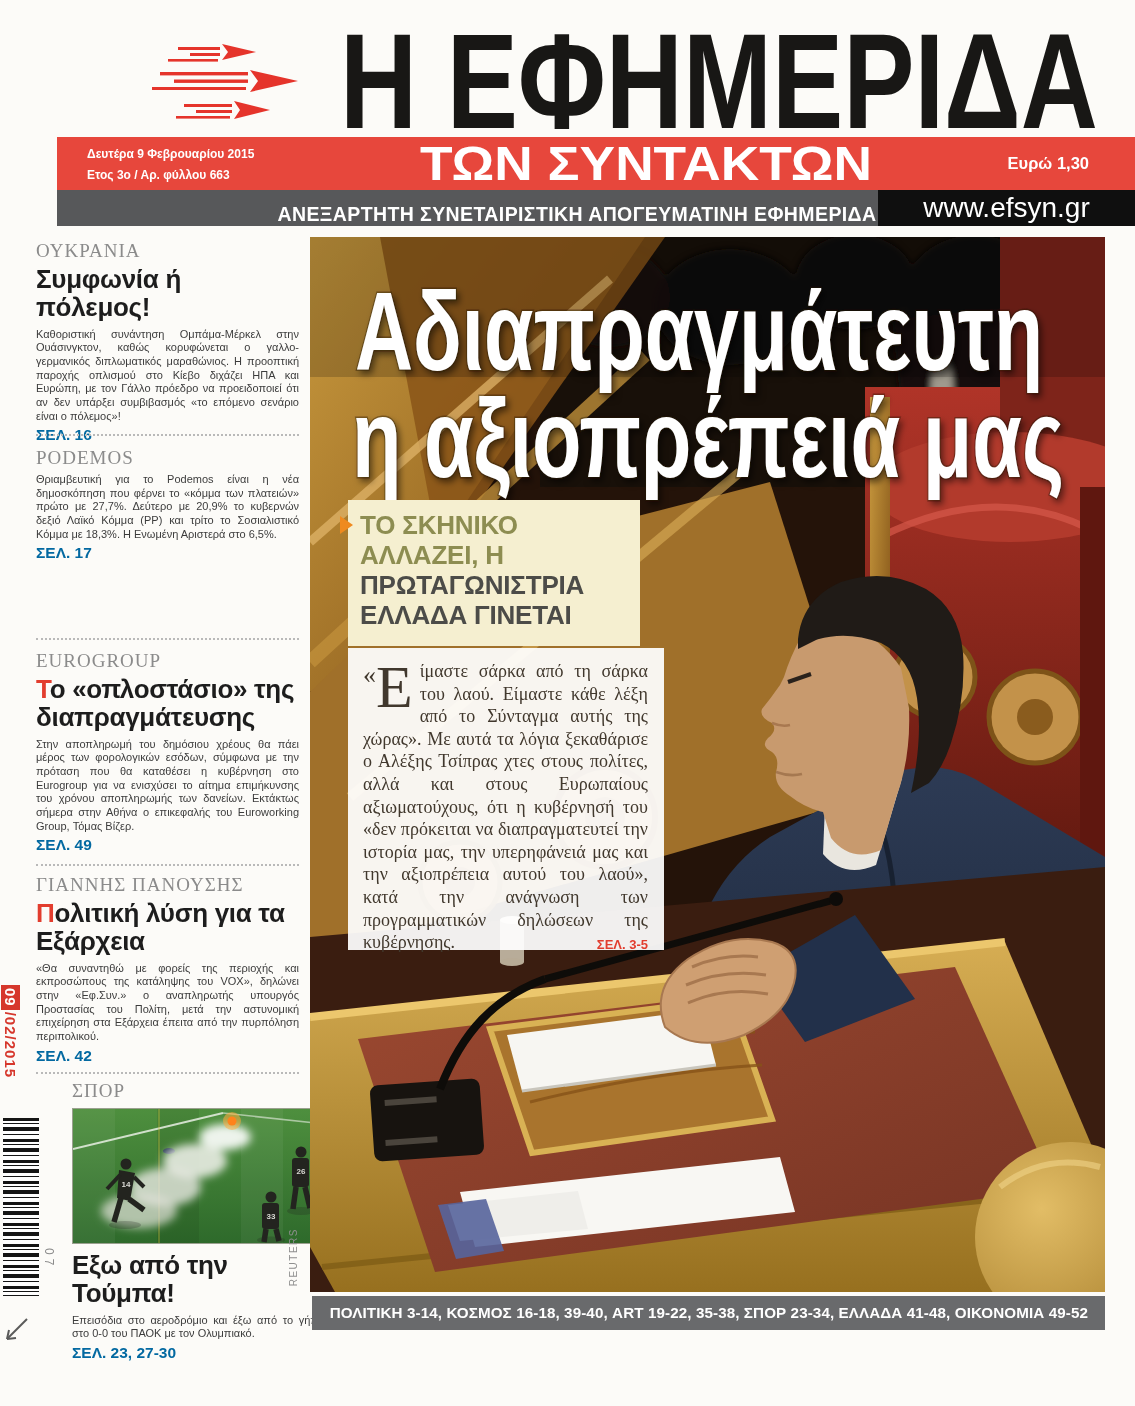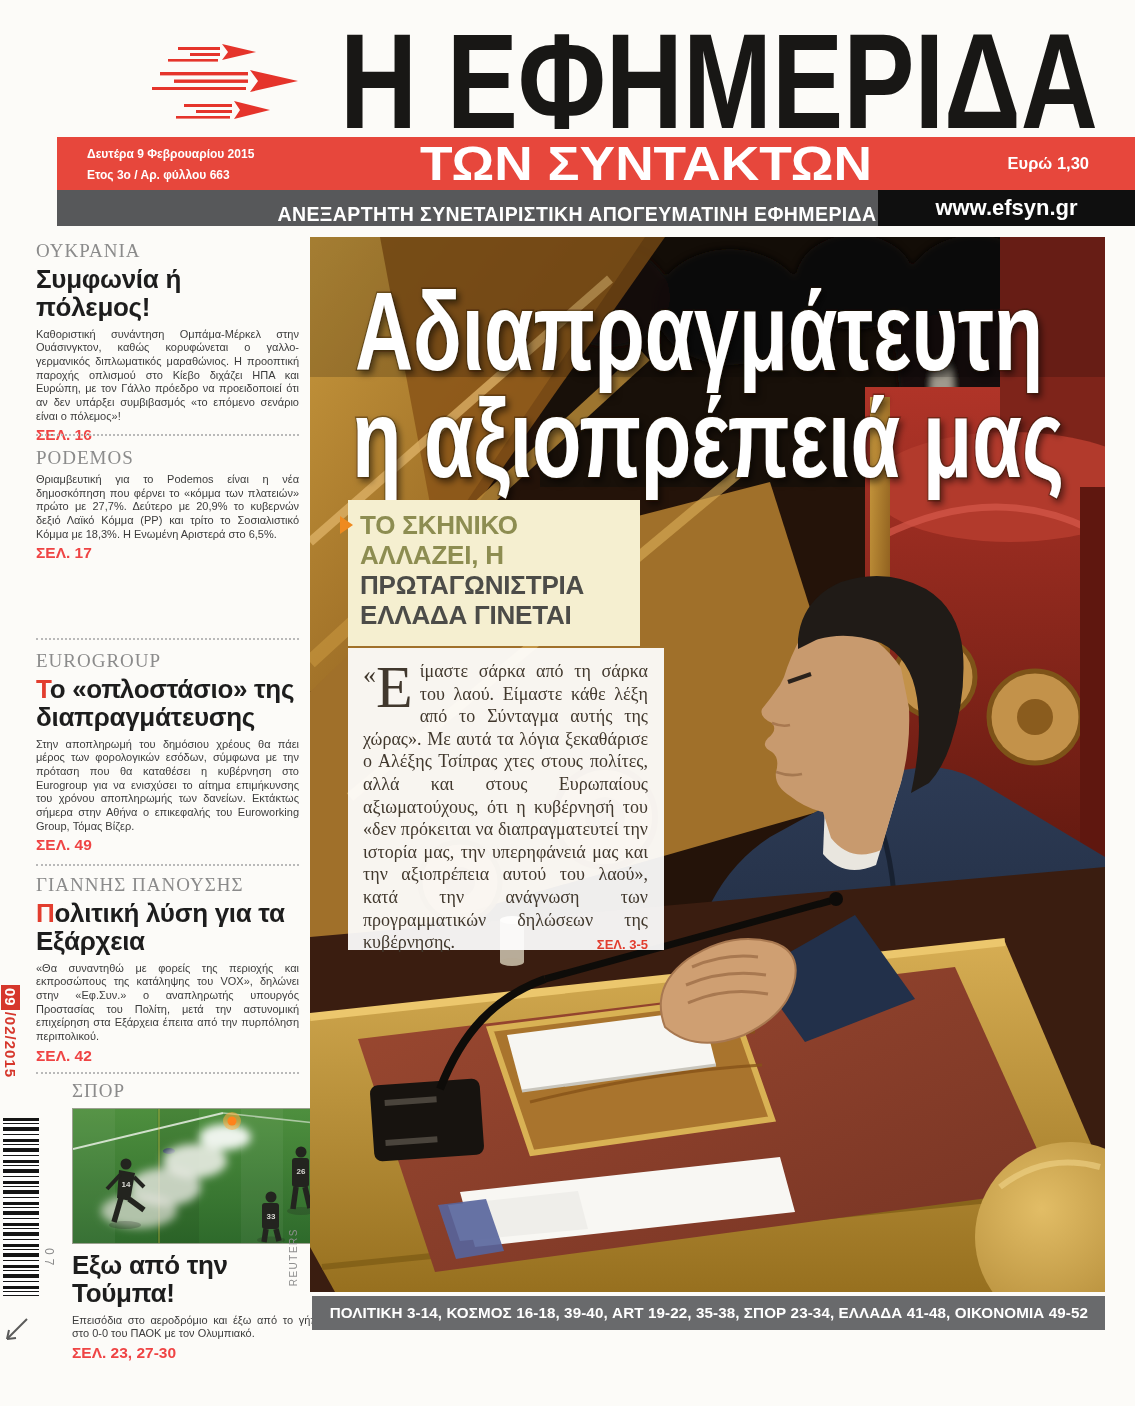--- a/index.html
+++ b/index.html
@@ -9,29 +9,29 @@
   .logo-svg{position:absolute;left:138px;top:40px;}
   .title-svg{position:absolute;left:336px;top:20px;}
   .redband{position:absolute;left:57px;right:0;top:137px;height:53px;background:#e7473c;}
   .dateblock{position:absolute;left:30px;top:7px;color:#fff;font-weight:bold;font-size:12px;line-height:21px;}
   .price{position:absolute;right:46px;top:17px;color:#fff;font-weight:bold;font-size:16.5px;}
   .subtitle-svg{position:absolute;left:333px;top:-3px;}
   .grayband{position:absolute;left:57px;right:0;top:190px;height:36px;background:#57585a;}
   .tagline{position:absolute;left:200px;width:640px;top:0;height:48px;display:flex;align-items:center;justify-content:center;
            color:#fff;font-weight:bold;font-size:19.5px;letter-spacing:.4px;white-space:nowrap;}
   .webbox{position:absolute;right:0;top:0;width:257px;height:36px;background:#0f0f0f;display:flex;align-items:center;justify-content:center;
-          color:#fff;font-weight:bold;font-size:22px;}
+          color:#fff;font-weight:normal;font-size:28px;}
   
   .leftcol{position:absolute;left:36px;top:240px;width:263px;height:1100px;}
   .article{position:absolute;left:0;width:263px;}
   .kicker{font-family:"Liberation Serif",serif;font-size:19px;color:#8b8b8b;letter-spacing:1px;margin-bottom:4px;}
   .headline{font-size:26px;font-weight:bold;color:#1d1d1d;line-height:1.07;margin-bottom:6px;letter-spacing:-.3px;}
   .headline .init{color:#e23d2e;}
   .body-txt{font-size:11px;color:#3c3c3c;line-height:1.245;text-align:justify;}
-  .pageref{font-size:15.5px;font-weight:bold;color:#ef4444;margin-top:3px;}
+  .pageref{font-size:15.5px;font-weight:bold;color:#0369a1;margin-top:3px;}
   .sep{position:absolute;left:0;width:263px;border-top:2px dotted #b9b9b9;}
   .sportphoto{margin:6px 0 8px 0;border:1px solid #9aa08f;line-height:0;}
   
   .vdate{position:absolute;left:2px;top:985px;writing-mode:vertical-rl;color:#d6372c;font-weight:bold;font-size:15px;letter-spacing:1px;}
   .vdate .badge{background:#d6372c;color:#fff;padding:3px 1px;margin-bottom:2px;}
   .barcode{position:absolute;left:3px;top:1118px;width:36px;height:178px;
      background:repeating-linear-gradient(to bottom,#151515 0 3px,#fff 3px 5px,#151515 5px 6px,#fff 6px 9px,#151515 9px 13px,#fff 13px 16px,#151515 16px 17px,#fff 17px 21px);}
   .bdigits{position:absolute;left:42px;top:1248px;writing-mode:vertical-rl;color:#8a8a8a;font-size:12px;letter-spacing:4px;}
   .cornermark{position:absolute;left:2px;top:1316px;}
   .photocredit{position:absolute;left:288px;top:1228px;writing-mode:vertical-rl;transform:rotate(180deg);

